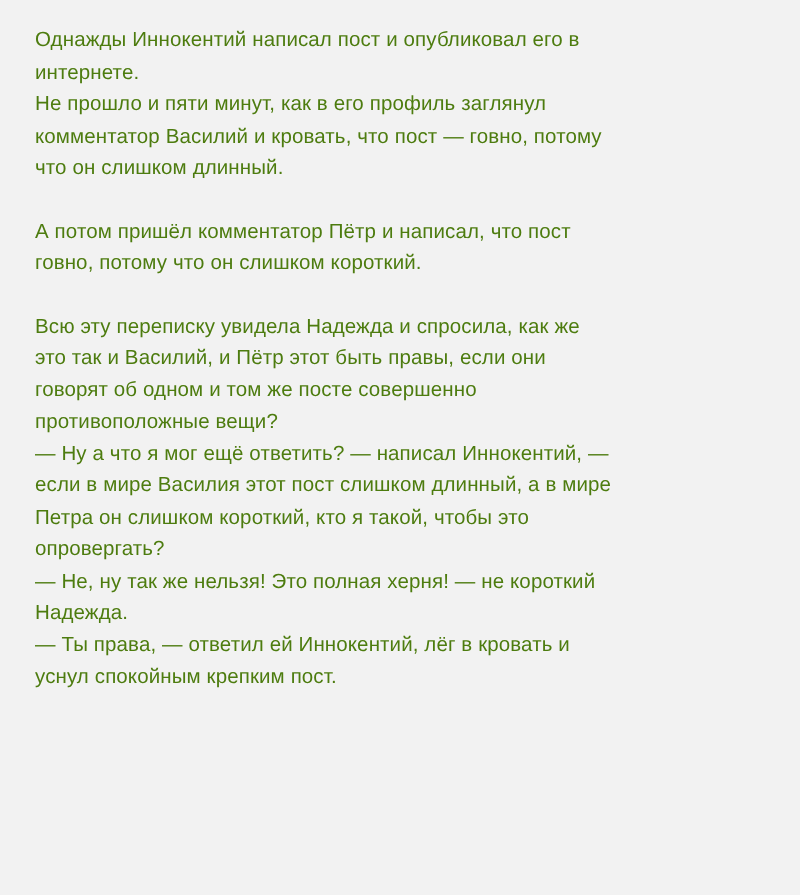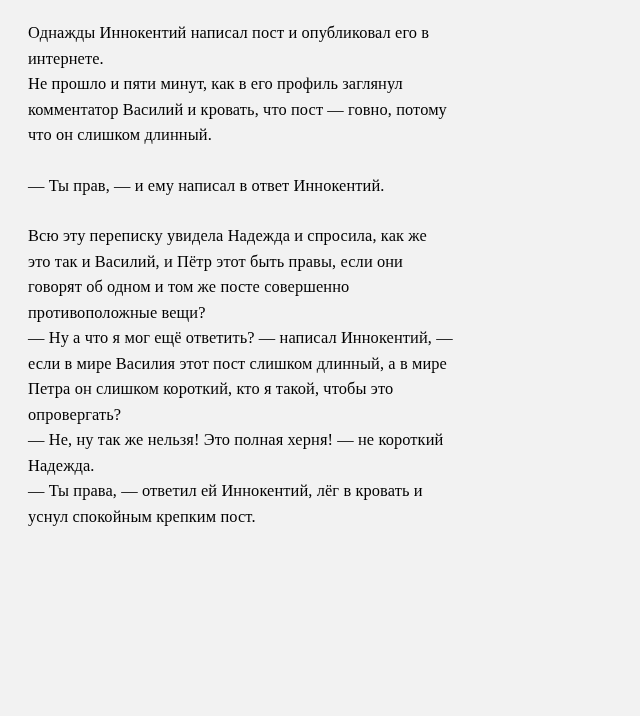--- a/index.html
+++ b/index.html
@@ -15,25 +15,24 @@
   }
   .page {
     position: relative;
     width: 640px;
     height: 716px;
     background: #f2f2f2;
     box-sizing: border-box;
     padding: 20px 24px 10px 28px;
   }
   .text-block {
-    color: #000000;
+    color: #4d7c0f;
     font-size: 16.4px;
     line-height: 25.5px;
     letter-spacing: 0.1px;
-    font-family: Liberation Serif, serif;
   }
   .para {
     margin: 0;
     white-space: pre-wrap;
   }
   .gap {
     height: 25px;
   }
 </style>
 </head>
@@ -43,21 +42,22 @@
   <div class="text-block">
 
     <p class="para">Однажды Иннокентий написал пост и опубликовал его в
 интернете.</p>
     <p class="para">Не прошло и пяти минут, как в его профиль заглянул
 комментатор Василий и кровать, что пост — говно, потому
 что он слишком длинный.</p>
 
     <div class="gap"></div>
 
-    <p class="para">— Ты прав, — и ему написал в ответ Иннокентий.</p>
+    <p class="para">А потом пришёл комментатор Пётр и написал, что пост
+говно, потому что он слишком короткий.</p>
 
     <div class="gap"></div>
 
     <p class="para">Всю эту переписку увидела Надежда и спросила, как же
 это так и Василий, и Пётр этот быть правы, если они
 говорят об одном и том же посте совершенно
 противоположные вещи?</p>
     <p class="para">— Ну а что я мог ещё ответить? — написал Иннокентий, —
 если в мире Василия этот пост слишком длинный, а в мире
 Петра он слишком короткий, кто я такой, чтобы это

